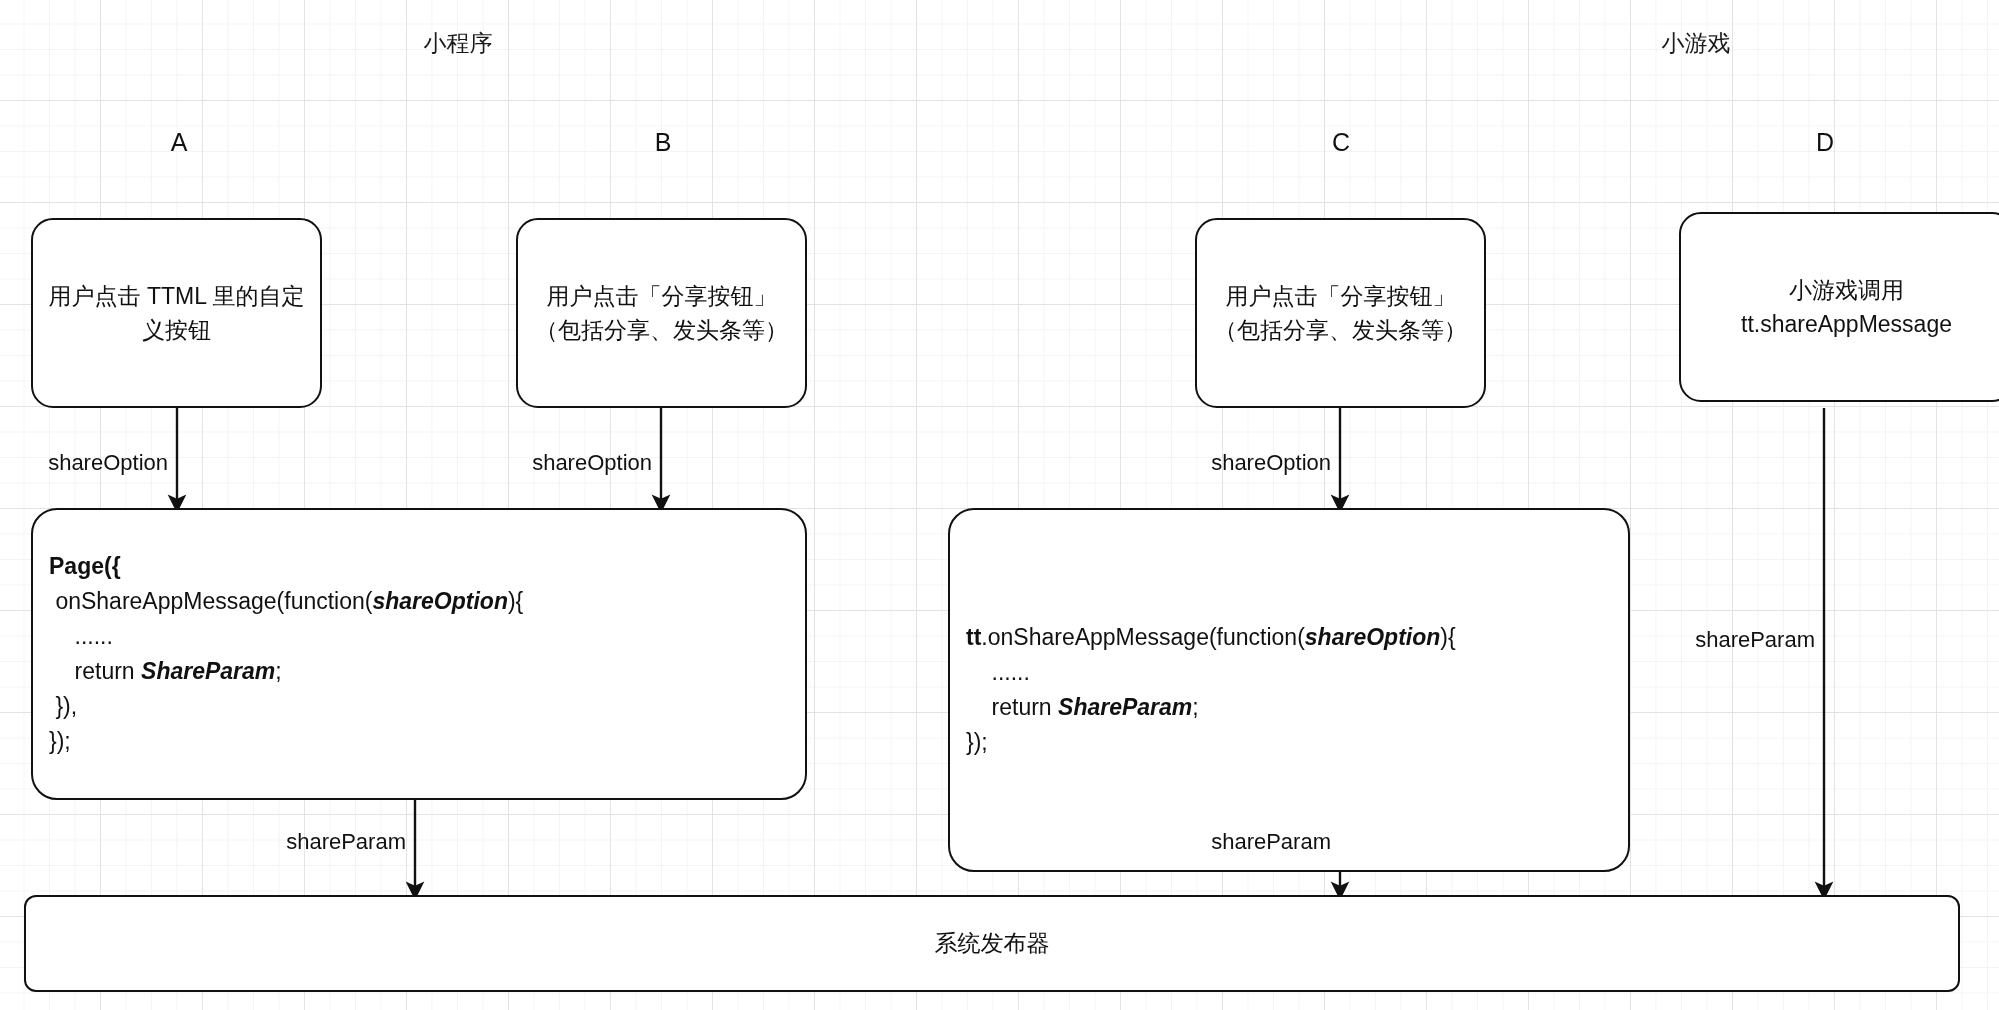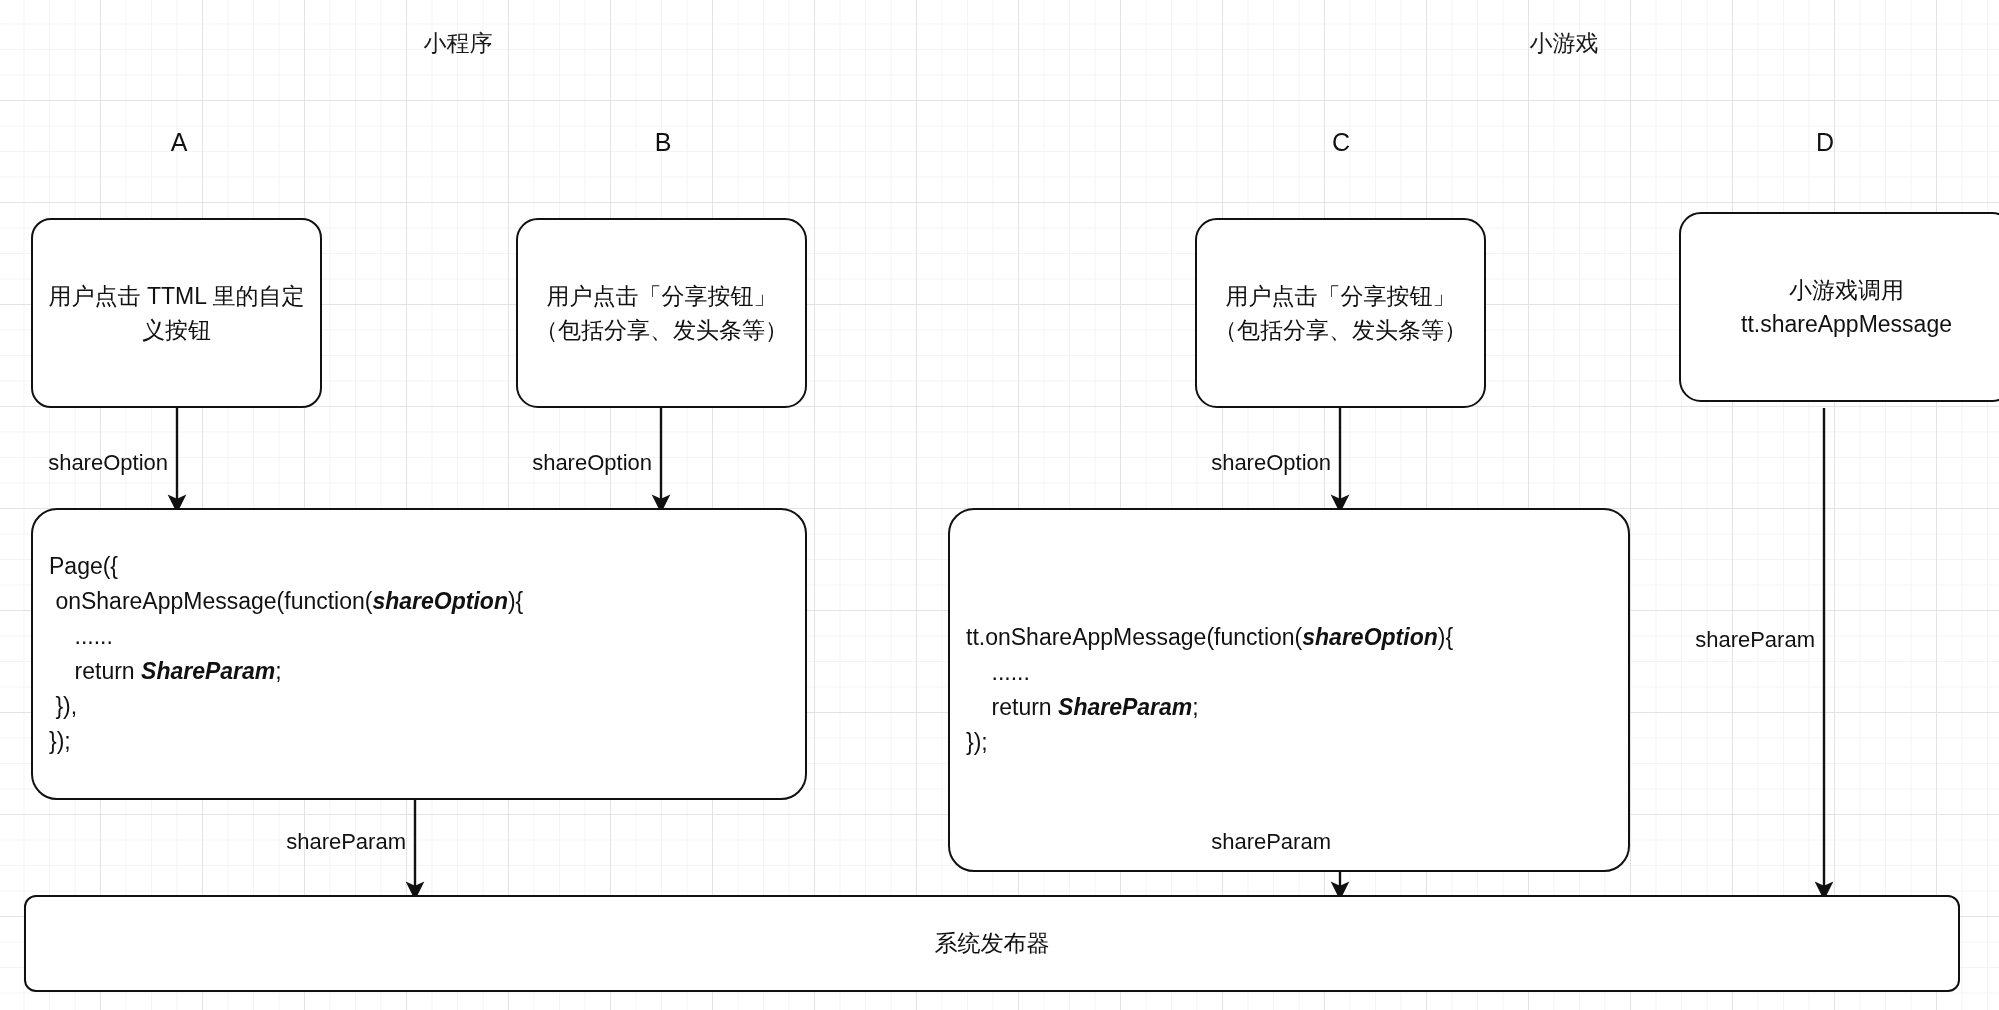--- a/index.html
+++ b/index.html
@@ -79,21 +79,21 @@
     padding: 0;
     display: flex;
     flex-direction: column;
     justify-content: center;
   }
   .codebox .code-inner {
     padding: 0 16px;
     white-space: pre;
   }
   .code-line { white-space: pre; }
-  .b { font-weight: normal; }
+  .b { font-weight: bold; }
   .bi { font-weight: bold; font-style: italic; }
 
   
   .barnode {
     position: absolute;
     box-sizing: border-box;
     border: 2.6px solid #111111;
     border-radius: 12px;
     background: #ffffff;
     display: flex;
@@ -138,28 +138,28 @@
         <line x1="177" y1="408" x2="177" y2="506" marker-end="url(#arrowhead)"></line>
         <line x1="661" y1="408" x2="661" y2="506" marker-end="url(#arrowhead)"></line>
         <line x1="1340" y1="408" x2="1340" y2="506" marker-end="url(#arrowhead)"></line>
         <line x1="415" y1="800" x2="415" y2="893" marker-end="url(#arrowhead)"></line>
         <line x1="1340" y1="800" x2="1340" y2="893" marker-end="url(#arrowhead)"></line>
         <line x1="1824" y1="408" x2="1824" y2="893" marker-end="url(#arrowhead)"></line>
       </g>
   </svg>
 
   <div class="group-title" style="left:434px; top:28px;margin-left:24px;">小程序</div>
-  <div class="group-title" style="left:1564px; top:28px;">小游戏</div>
+  <div class="group-title" style="left:1696px; top:28px;">小游戏</div>
 
   <div class="col-letter" style="left:179px; top:128px;">A</div>
   <div class="col-letter" style="left:663px; top:128px;">B</div>
   <div class="col-letter" style="left:1341px; top:128px;">C</div>
   <div class="col-letter" style="left:1825px; top:128px;">D</div>
 
-  <div class="node" style="left:31px; top:218px; width:291px; height:190px;border-radius:20px;">用户点击 TTML 里的自定义按钮</div>
+  <div class="node" style="left:31px; top:218px; width:291px; height:190px;">用户点击 TTML 里的自定义按钮</div>
   <div class="node" style="left:516px; top:218px; width:291px; height:190px;">用户点击「分享按钮」（包括分享、发头条等）</div>
   <div class="node" style="left:1195px; top:218px; width:291px; height:190px;">用户点击「分享按钮」（包括分享、发头条等）</div>
   <div class="node" style="left:1679px; top:212px; width:335px; height:190px;">小游戏调用 tt.shareAppMessage</div>
 
   <div class="codebox" style="left:31px; top:508px; width:776px; height:292px;">
     <div class="code-inner"><div class="code-line"><span class="b">Page({</span></div><div class="code-line"><span> onShareAppMessage(function(</span><span class="bi">shareOption</span><span>){</span></div><div class="code-line"><span>    ......</span></div><div class="code-line"><span>    return </span><span class="bi">ShareParam</span><span>;</span></div><div class="code-line"><span> }),</span></div><div class="code-line"><span>});</span></div></div>
   </div>
   <div class="codebox" style="left:948px; top:508px; width:682px; height:364px;">
     <div class="code-inner"><div class="code-line"><span class="b">tt</span><span>.onShareAppMessage(function(</span><span class="bi">shareOption</span><span>){</span></div><div class="code-line"><span>    ......</span></div><div class="code-line"><span>    return </span><span class="bi">ShareParam</span><span>;</span></div><div class="code-line"><span>});</span></div></div>
   </div>

